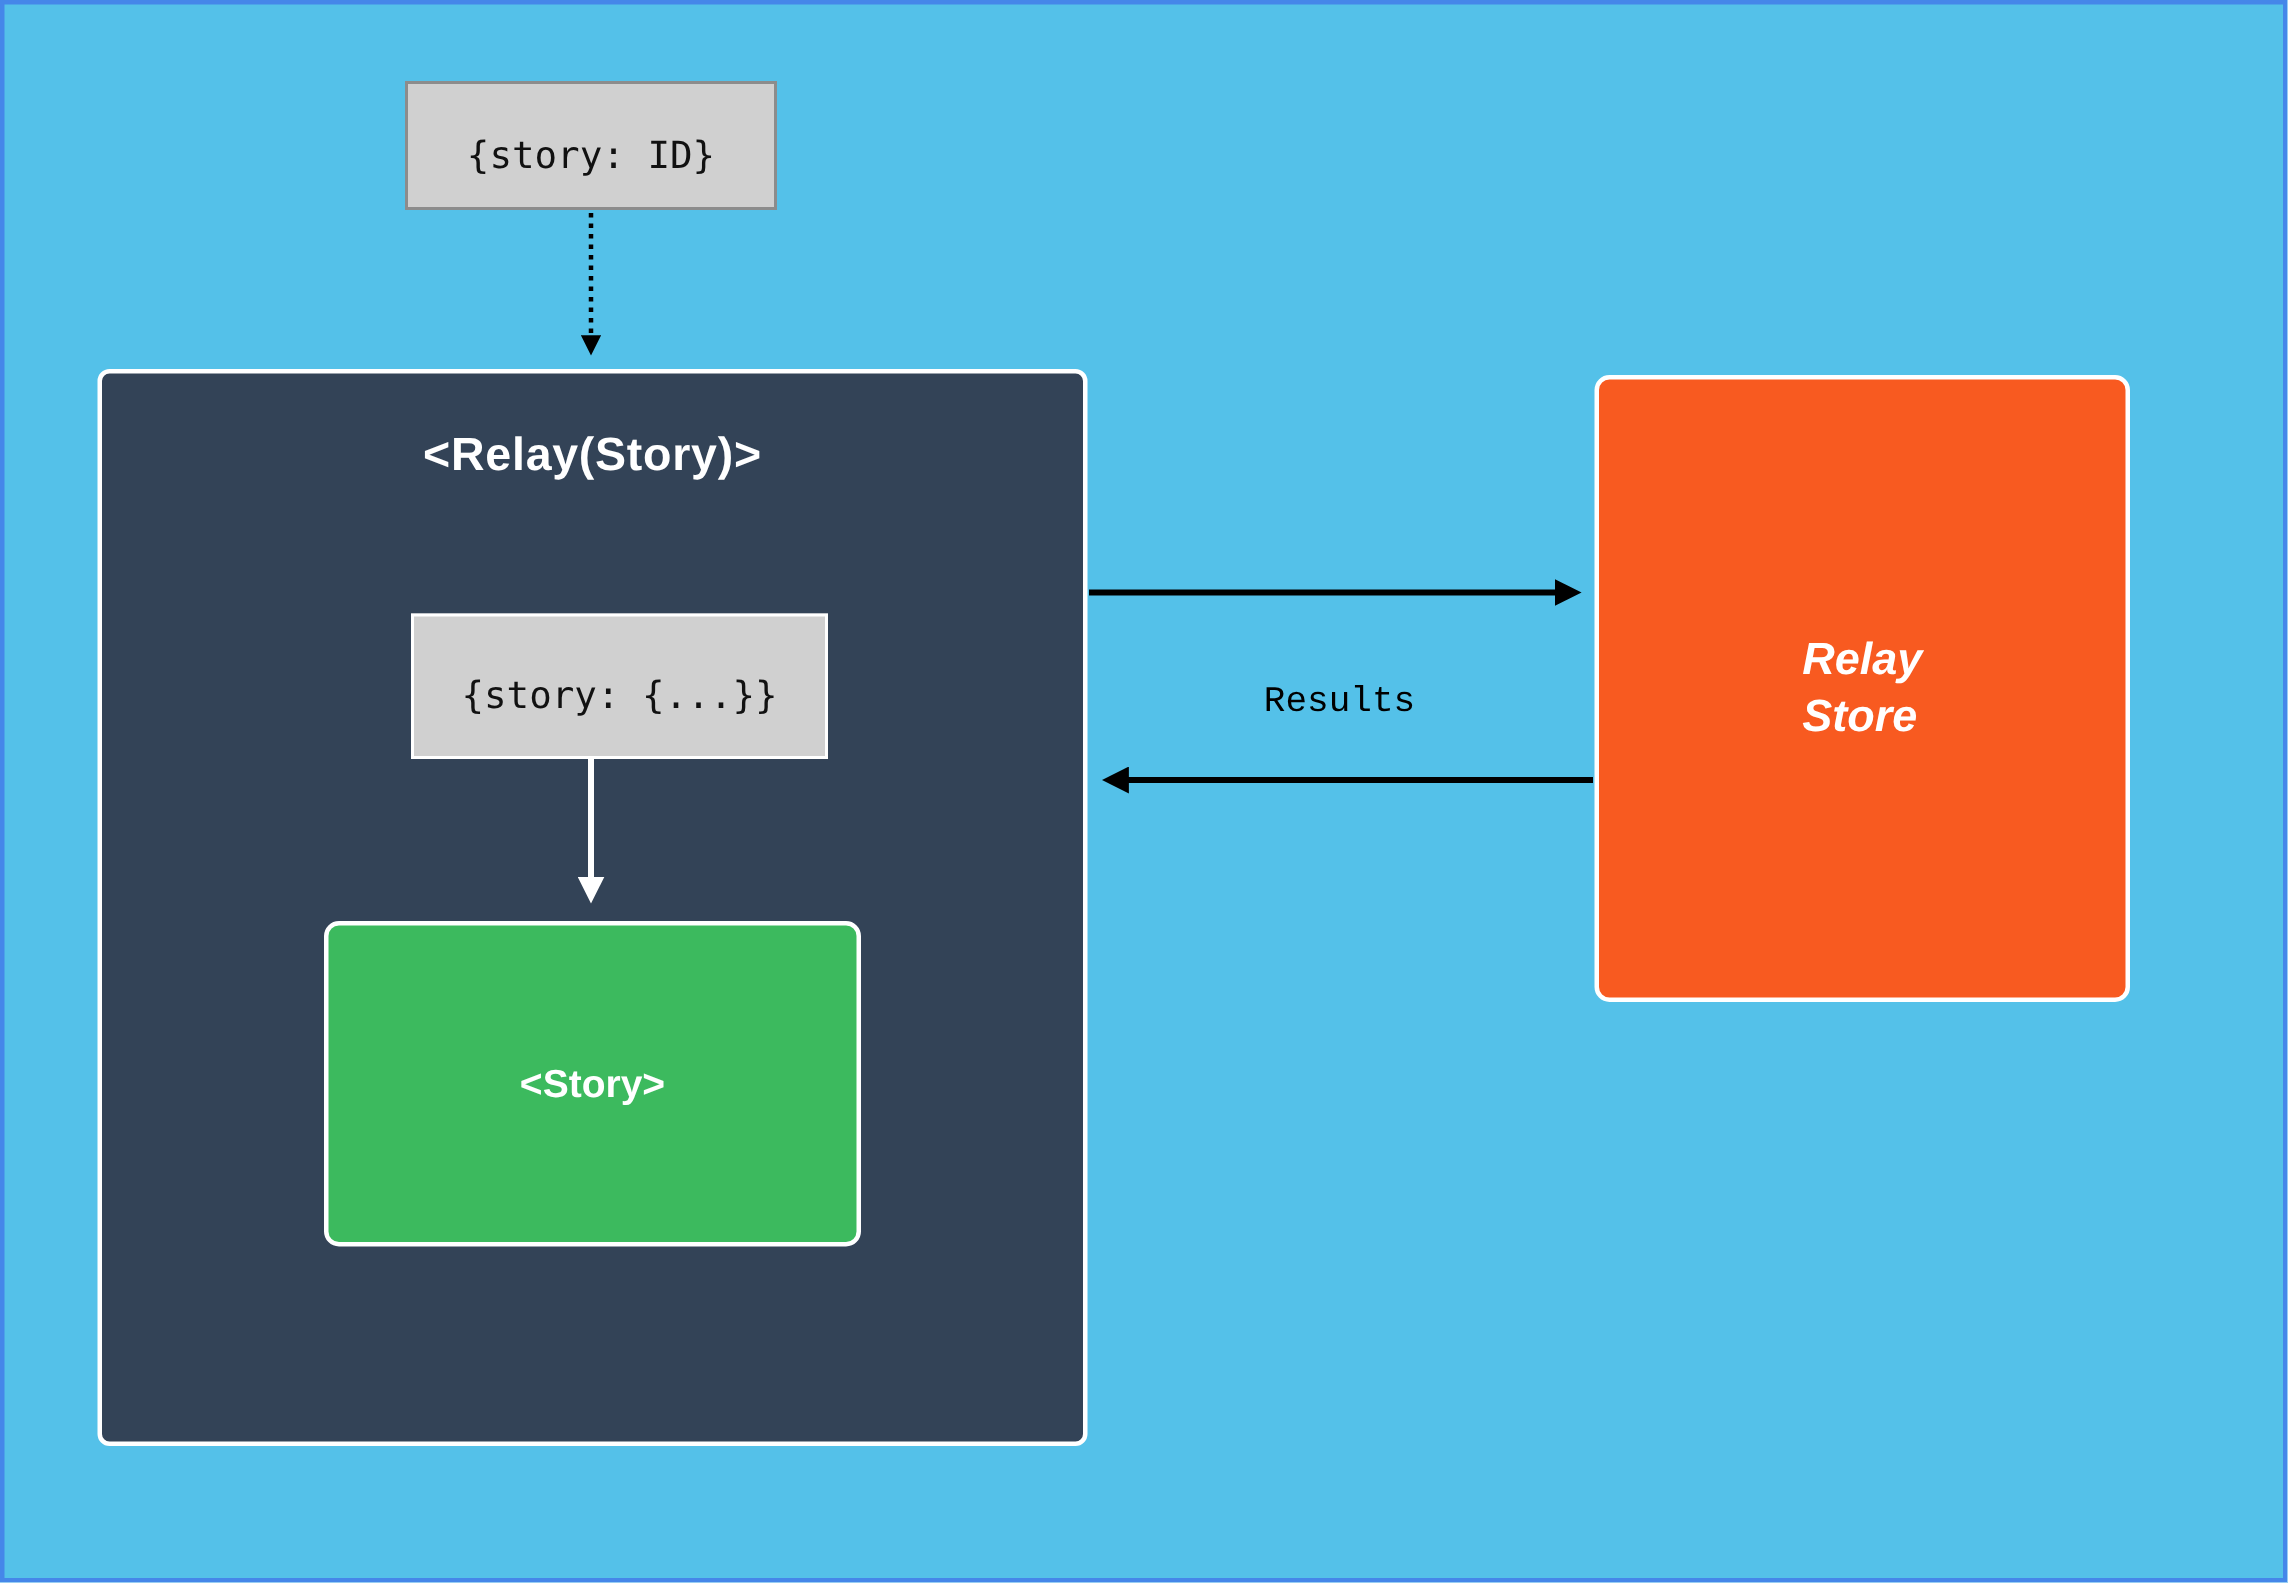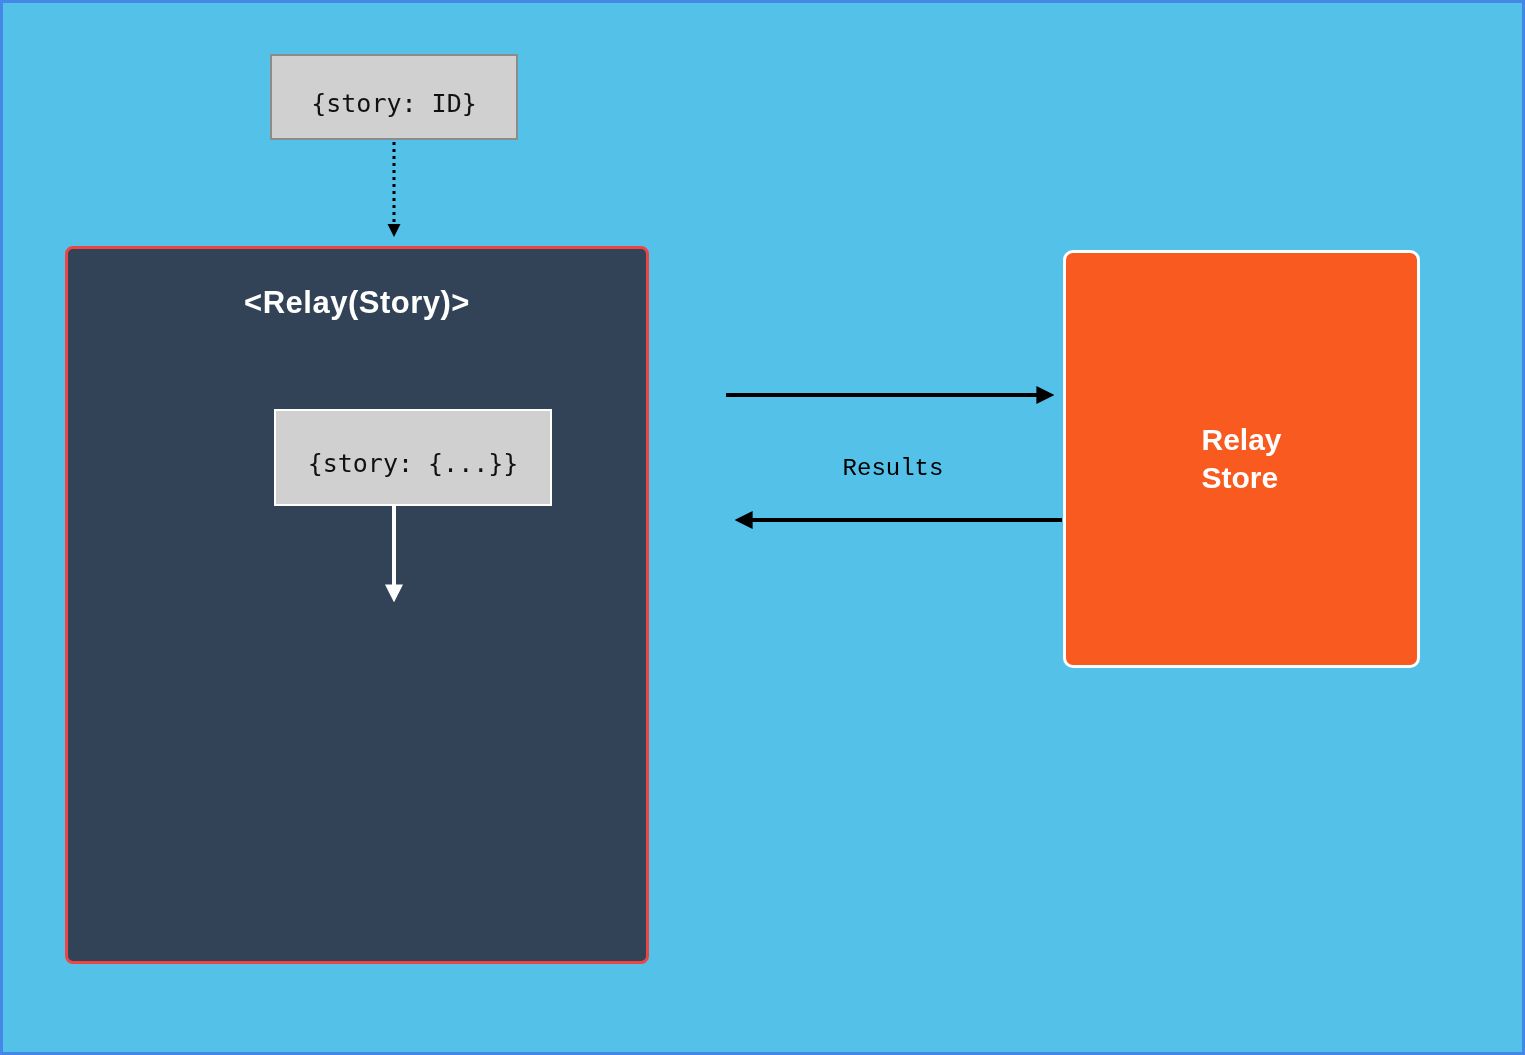--- a/index.html
+++ b/index.html
@@ -29,23 +29,23 @@
   .mono {
     font-family: "DejaVu Sans Mono", monospace;
     font-size: 25px;
     color: #111111;
     white-space: pre;
     margin-top: 12px;
   }
 
   
   .relay-container {
-    left: 62px; top: 243px; width: 584px; height: 718px;
+    left: 62px; top: 243px; width: 660px; height: 718px;
     background: var(--relay_container, #334357);
-    border: 3px solid #ef4444;
+    border: 3px solid #ffffff;
     border-radius: 8px;
   }
   .relay-title {
     position: absolute;
     top: 36px; left: 0; width: 100%;
     text-align: center;
     color: #ffffff;
     font-size: 31px;
     font-weight: bold;
     letter-spacing: 0.5px;
@@ -77,21 +77,21 @@
     border-radius: 10px;
     display: flex; align-items: center; justify-content: center;
   }
   .store-label {
     color: #ffffff;
     font-size: 30px;
     font-weight: bold;
     line-height: 38px;
     text-align: left;
   }
-  .store-label span { display: block; }
+  .store-label span { display: block; font-style: italic; }
 
   
   .arrow-label {
     position: absolute;
     color: #000000;
     font-size: 24px;
     text-align: center;
     width: 340px;
   }
   .read-label    { left: 721px; top: 344px; }
@@ -118,20 +118,23 @@
     <span class="mono">{story: ID}</span>
   </div>
 
   <div class="box relay-container">
     <div class="relay-title">&lt;Relay(Story)&gt;</div>
 
     <div class="box inner-props">
       <span class="mono">{story: {...}}</span>
     </div>
 
+    <div class="box story-box">
+      <span class="story-label">&lt;Story&gt;</span>
+    </div>
   </div>
 
   <div class="box store-box">
     <div class="store-label">
       <span>Relay</span>
       <span>Store</span>
     </div>
   </div>
 
   <div class="arrow-label results-label">Results</div>

